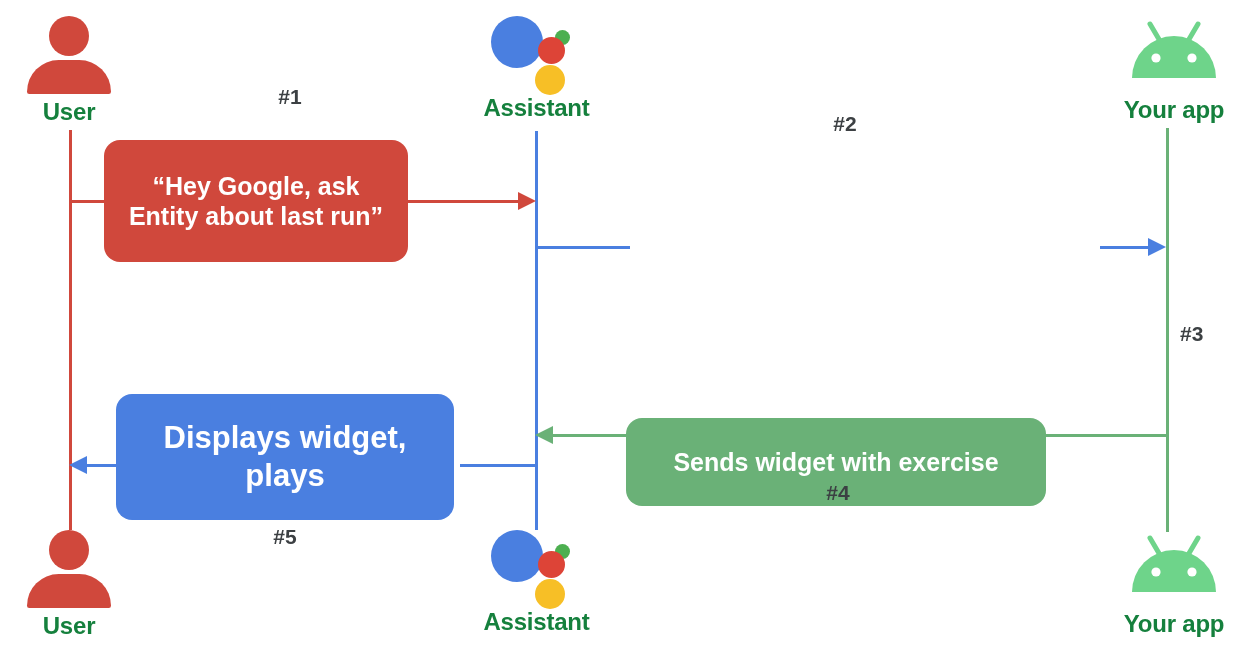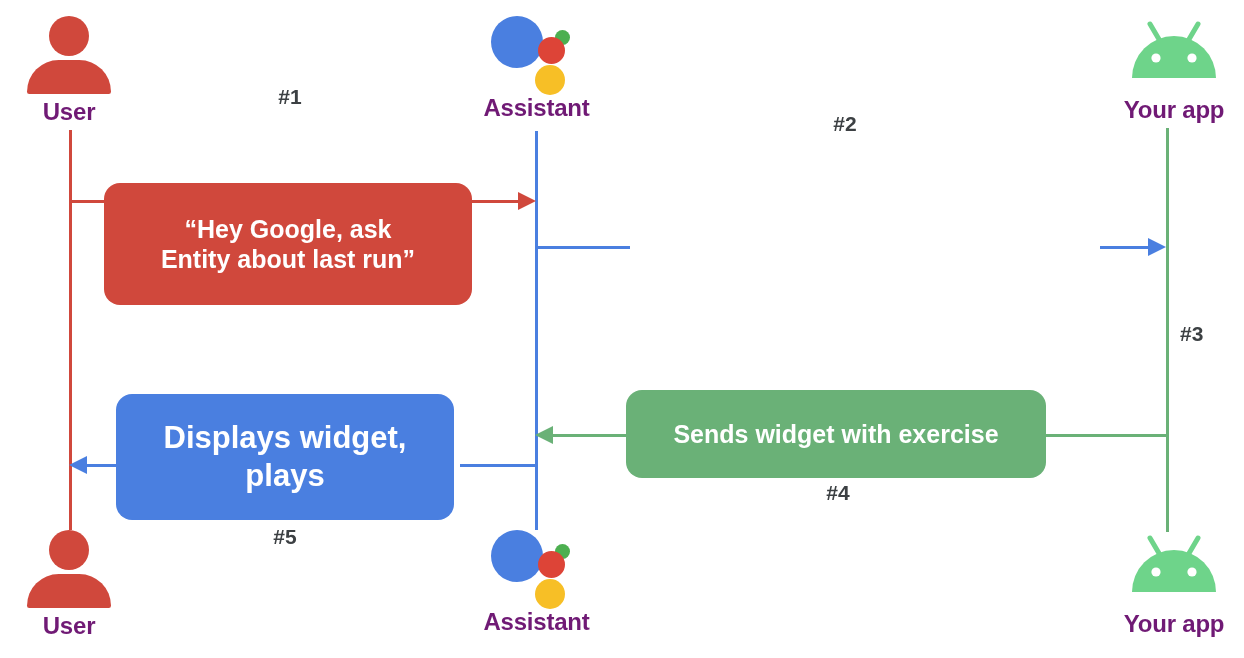--- a/index.html
+++ b/index.html
@@ -20,21 +20,21 @@
 
   
   .actor {
     position: absolute;
     width: 120px;
     text-align: center;
   }
   .actor-label {
     font-size: 24px;
     font-weight: bold;
-    color: #701a75;
+    color: #15803d;
     letter-spacing: -0.2px;
     line-height: 1;
   }
 
   
   .user-glyph {
     position: relative;
     width: 86px;
     height: 80px;
     margin: 0 auto 6px auto;
@@ -119,21 +119,21 @@
     display: flex;
     align-items: center;
     justify-content: center;
     text-align: center;
     box-sizing: border-box;
     line-height: 1.22;
     padding: 8px 14px;
   }
   .msgbox.red    { background: #d0483c; }
   .msgbox.blue   { background: #4a7fe0; }
-  .msgbox.green  { background: #6ab177; }
+  .msgbox.green  { background: #6ab177; margin-top: 28px; }
 
   
   .conn {
     position: absolute;
     height: 3px;
   }
   .arrowhead {
     position: absolute;
     width: 0;
     height: 0;
@@ -195,21 +195,21 @@
       </svg>
     </div>
     <div class="actor-label">Your app</div>
   </div>
 
   <div class="step-label" style="left:250px; top:85px; width:80px;">#1</div>
 
   <div class="conn" style="left:69px; top:200px; width:455px; background:#d0483c;"></div>
   <div class="arrowhead arrow-right" style="left:518px; top:192px; border-left:18px solid #d0483c;"></div>
 
-  <div class="msgbox red" style="left:104px; top:140px; width:368px; height:122px; font-size:25px;margin-top:43px;">
+  <div class="msgbox red" style="left:104px; top:140px; width:304px; height:122px; font-size:25px;">
     <span>
       <span>“Hey Google, ask</span><br>
       <span>Entity about last run”</span>
     </span>
   </div>
 
   <div class="step-label" style="left:805px; top:112px; width:80px;">#2</div>
 
   <div class="conn" style="left:535px; top:246px; width:95px; background:#4a7fe0;"></div>
 

